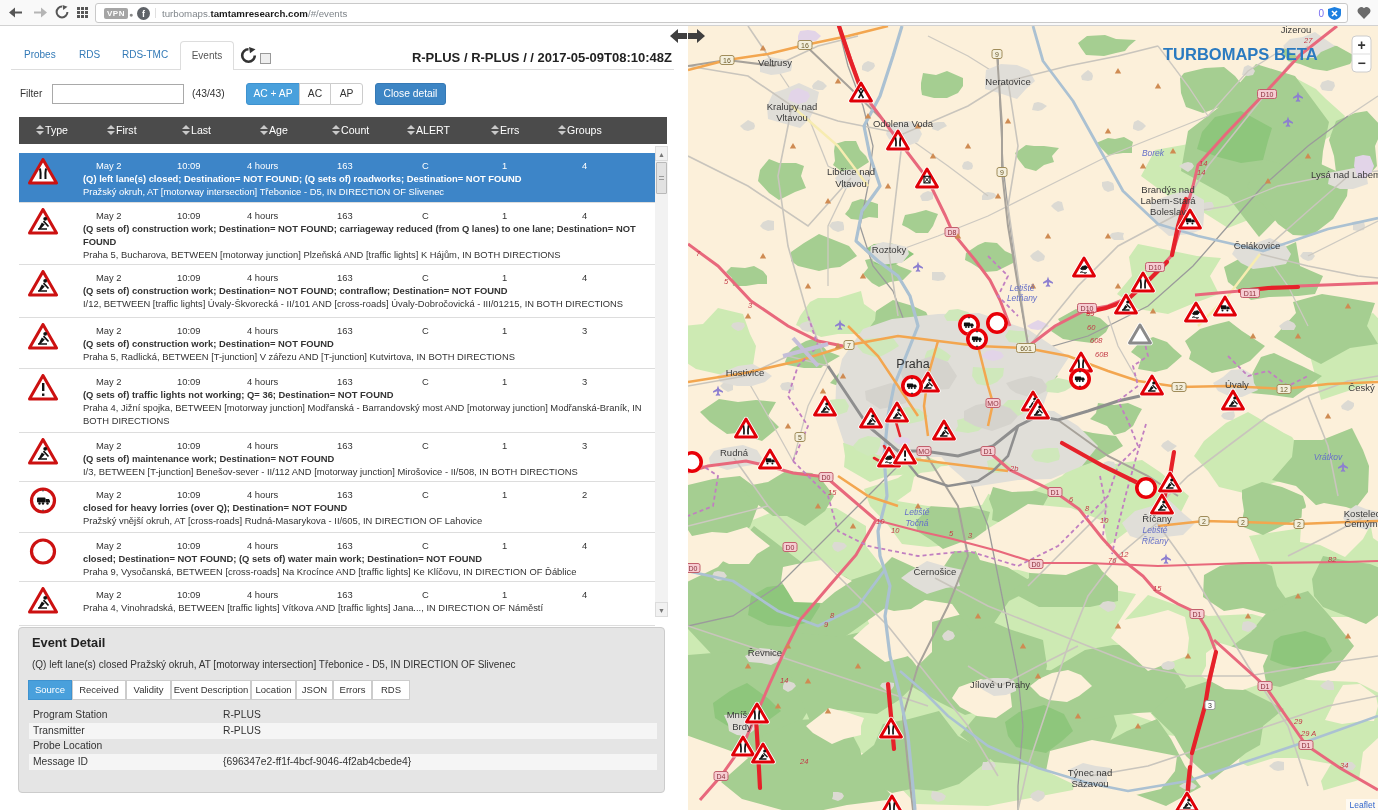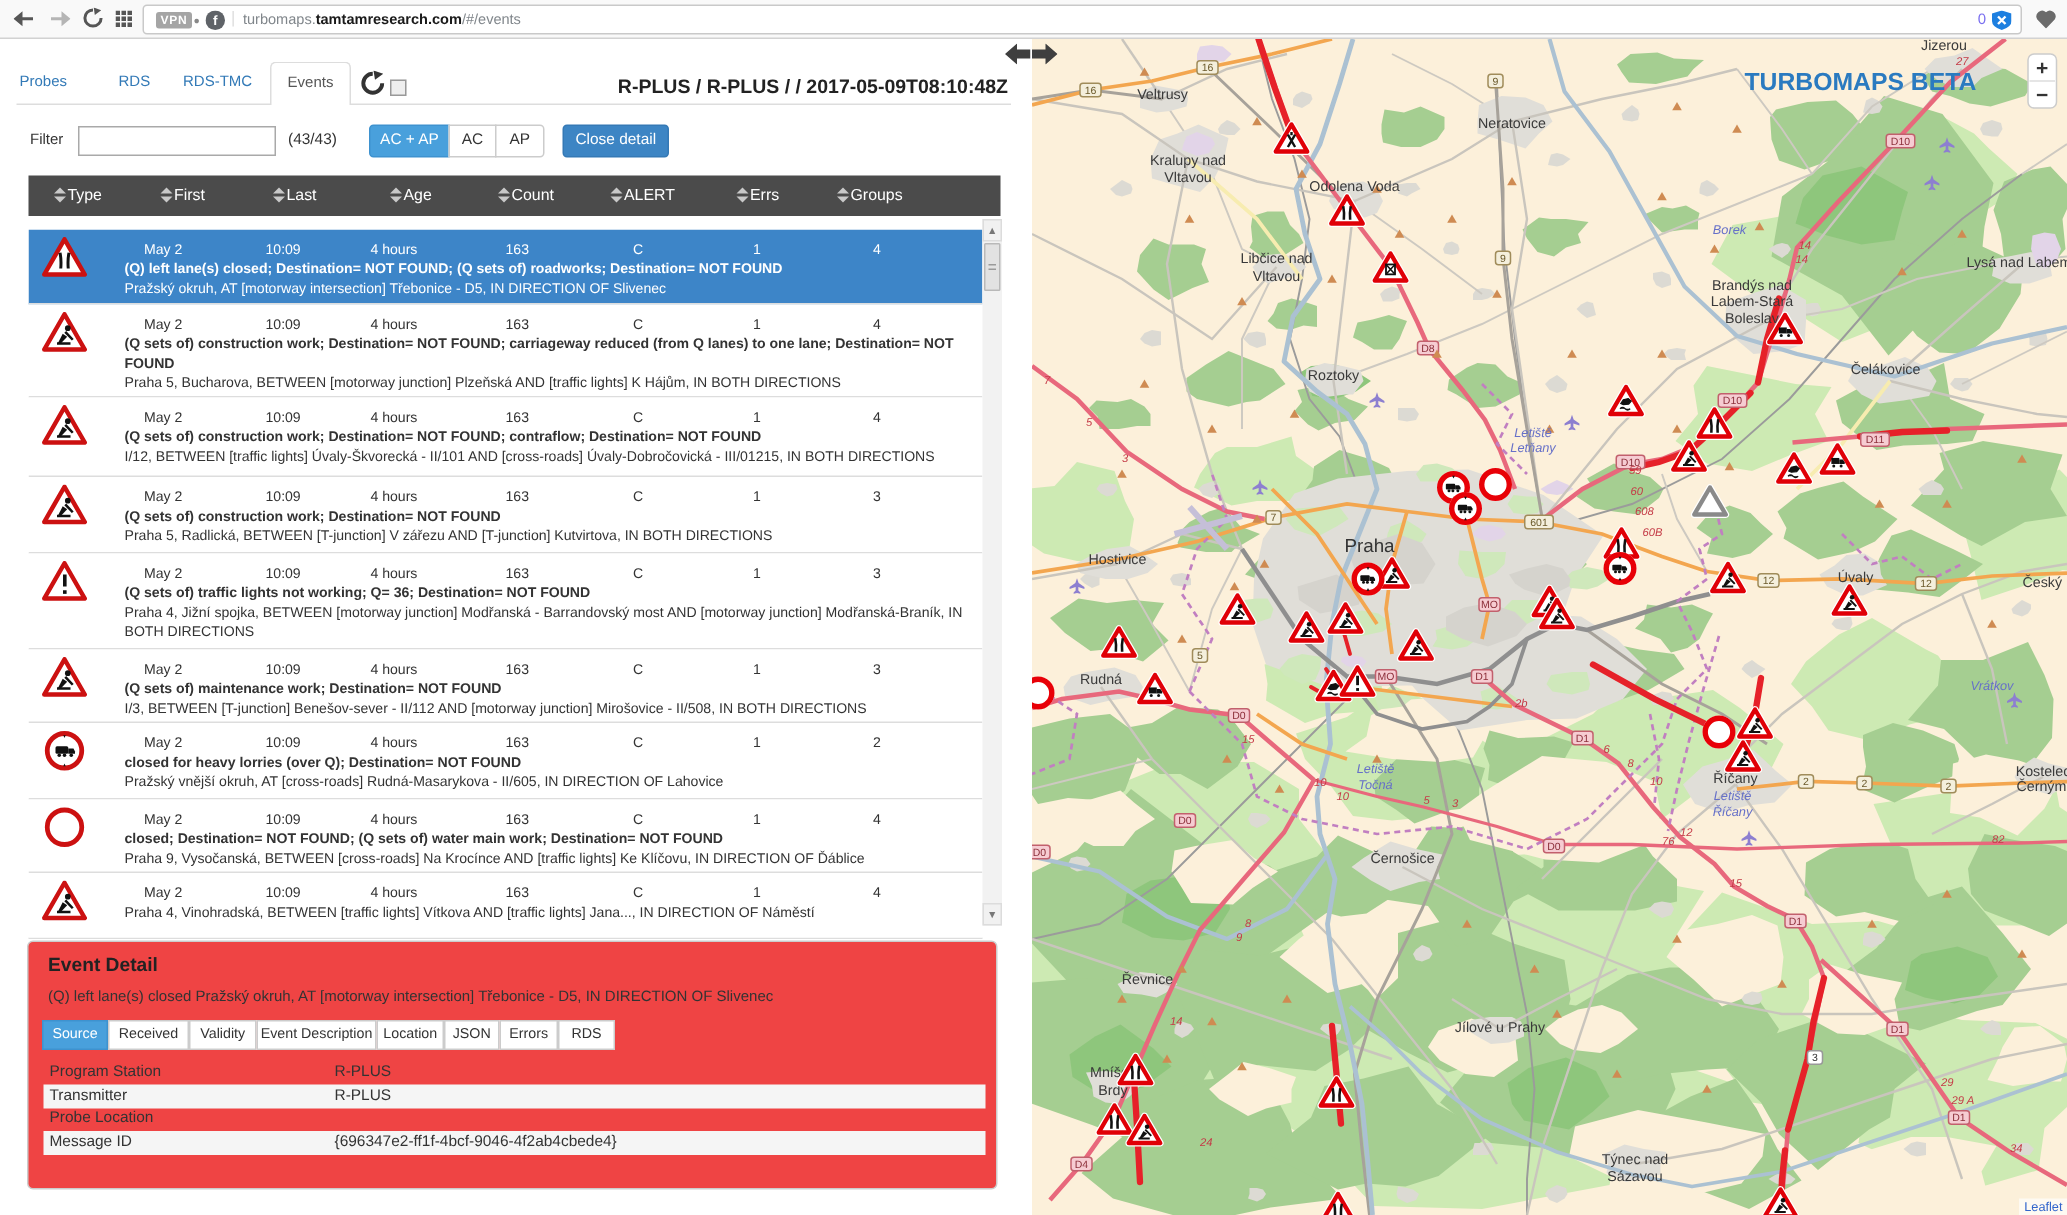--- a/index.html
+++ b/index.html
@@ -53,21 +53,21 @@
 .desc { font-weight:bold; margin-left:64px; margin-right:6px; line-height:13px; }
 .loc { margin-left:64px; margin-right:6px; line-height:13px; color:#333; }
 
 #sbar { position:absolute; left:655px; top:119px; width:13px; height:471px; background:#f2f2f2; }
 #sup,#sdn { position:absolute; left:0; width:13px; height:15px; background:#f1f1f1;
   color:#777; font-size:7px; text-align:center; line-height:15px; border:1px solid #dcdcdc; }
 #sthumb { position:absolute; left:1px; top:16px; width:11px; height:32px;
   background:#e2e2e2; border:1px solid #b9b9b9; border-radius:1px; }
 
 #detail { position:absolute; left:18px; top:600px; width:647px; height:166px;
-  border:1px solid #ccc; border-radius:4px; background:#ef4444; }
+  border:1px solid #ccc; border-radius:4px; background:#e5e5e5; }
 #dtitle { position:absolute; left:13px; top:7px; font-size:12.8px; font-weight:bold; color:#222; }
 #ddesc { position:absolute; left:13px; top:31px; font-size:10px; color:#333; }
 .dtab { position:absolute; top:52px; height:20px; font-size:9.5px; color:#333;
   border:1px solid #ccc; background:#fff; text-align:center; line-height:18px; white-space:nowrap; }
 .dtab.on { background:#49a0dc; border-color:#3e92cf; color:#fff; }
 .drow { position:absolute; left:10px; width:628px; height:16px; font-size:10.3px; color:#333; padding:2px 0 0 4px; }
 .drow .v { position:absolute; left:194px; top:2px; }
 .drow.alt { background:#f5f5f5; }
 #map { position:absolute; left:688px; top:26px; width:690px; height:784px; background:#fcf0da; overflow:hidden; }
 #arrL { position:absolute; left:670px; top:29px; z-index:5; }
@@ -112,21 +112,21 @@
     <svg style="position:absolute;right:6px;top:3px" width="13" height="13">
         <path d="M6.5 0 L13 2 L13 7 Q13 11 6.5 13 Q0 11 0 7 L0 2 Z" fill="#1d7fe0"></path>
         <path d="M4 4 L9 9 M9 4 L4 9" stroke="#fff" stroke-width="1.6"></path>
       </svg>
   </div>
   <svg style="position:absolute;right:7px;top:6px" width="14" height="13">
       <path d="M7 13 L1.2 7 A3.8 3.8 0 0 1 7 2.2 A3.8 3.8 0 0 1 12.8 7 Z" fill="#6b6b6b"></path>
     </svg>
 </div>
 <div id="panel">
-  <span class="tablink" style="left:13px">Probes</span>
+  <span class="tablink" style="left:24px">Probes</span>
   <span class="tablink" style="left:79px">RDS</span>
   <span class="tablink" style="left:122px">RDS-TMC</span>
   <div id="tab-events">Events</div>
   <div id="tabline"></div>
   <svg style="position:absolute;left:240px;top:20px" width="17" height="17">
       <path d="M8.5 2.2 A6.3 6.3 0 1 0 14.8 8.5" fill="none" stroke="#333" stroke-width="2.6"></path>
       <path d="M9 0 L15.5 2.2 L10 6.2 Z" fill="#333"></path>
     </svg>
   <span style="position:absolute;left:260px;top:26px;width:11px;height:11px;border:1px solid #999;background:#eee"></span>
   <span id="hdrinfo" style="right:16px">R-PLUS / R-PLUS / / 2017-05-09T08:10:48Z</span>

